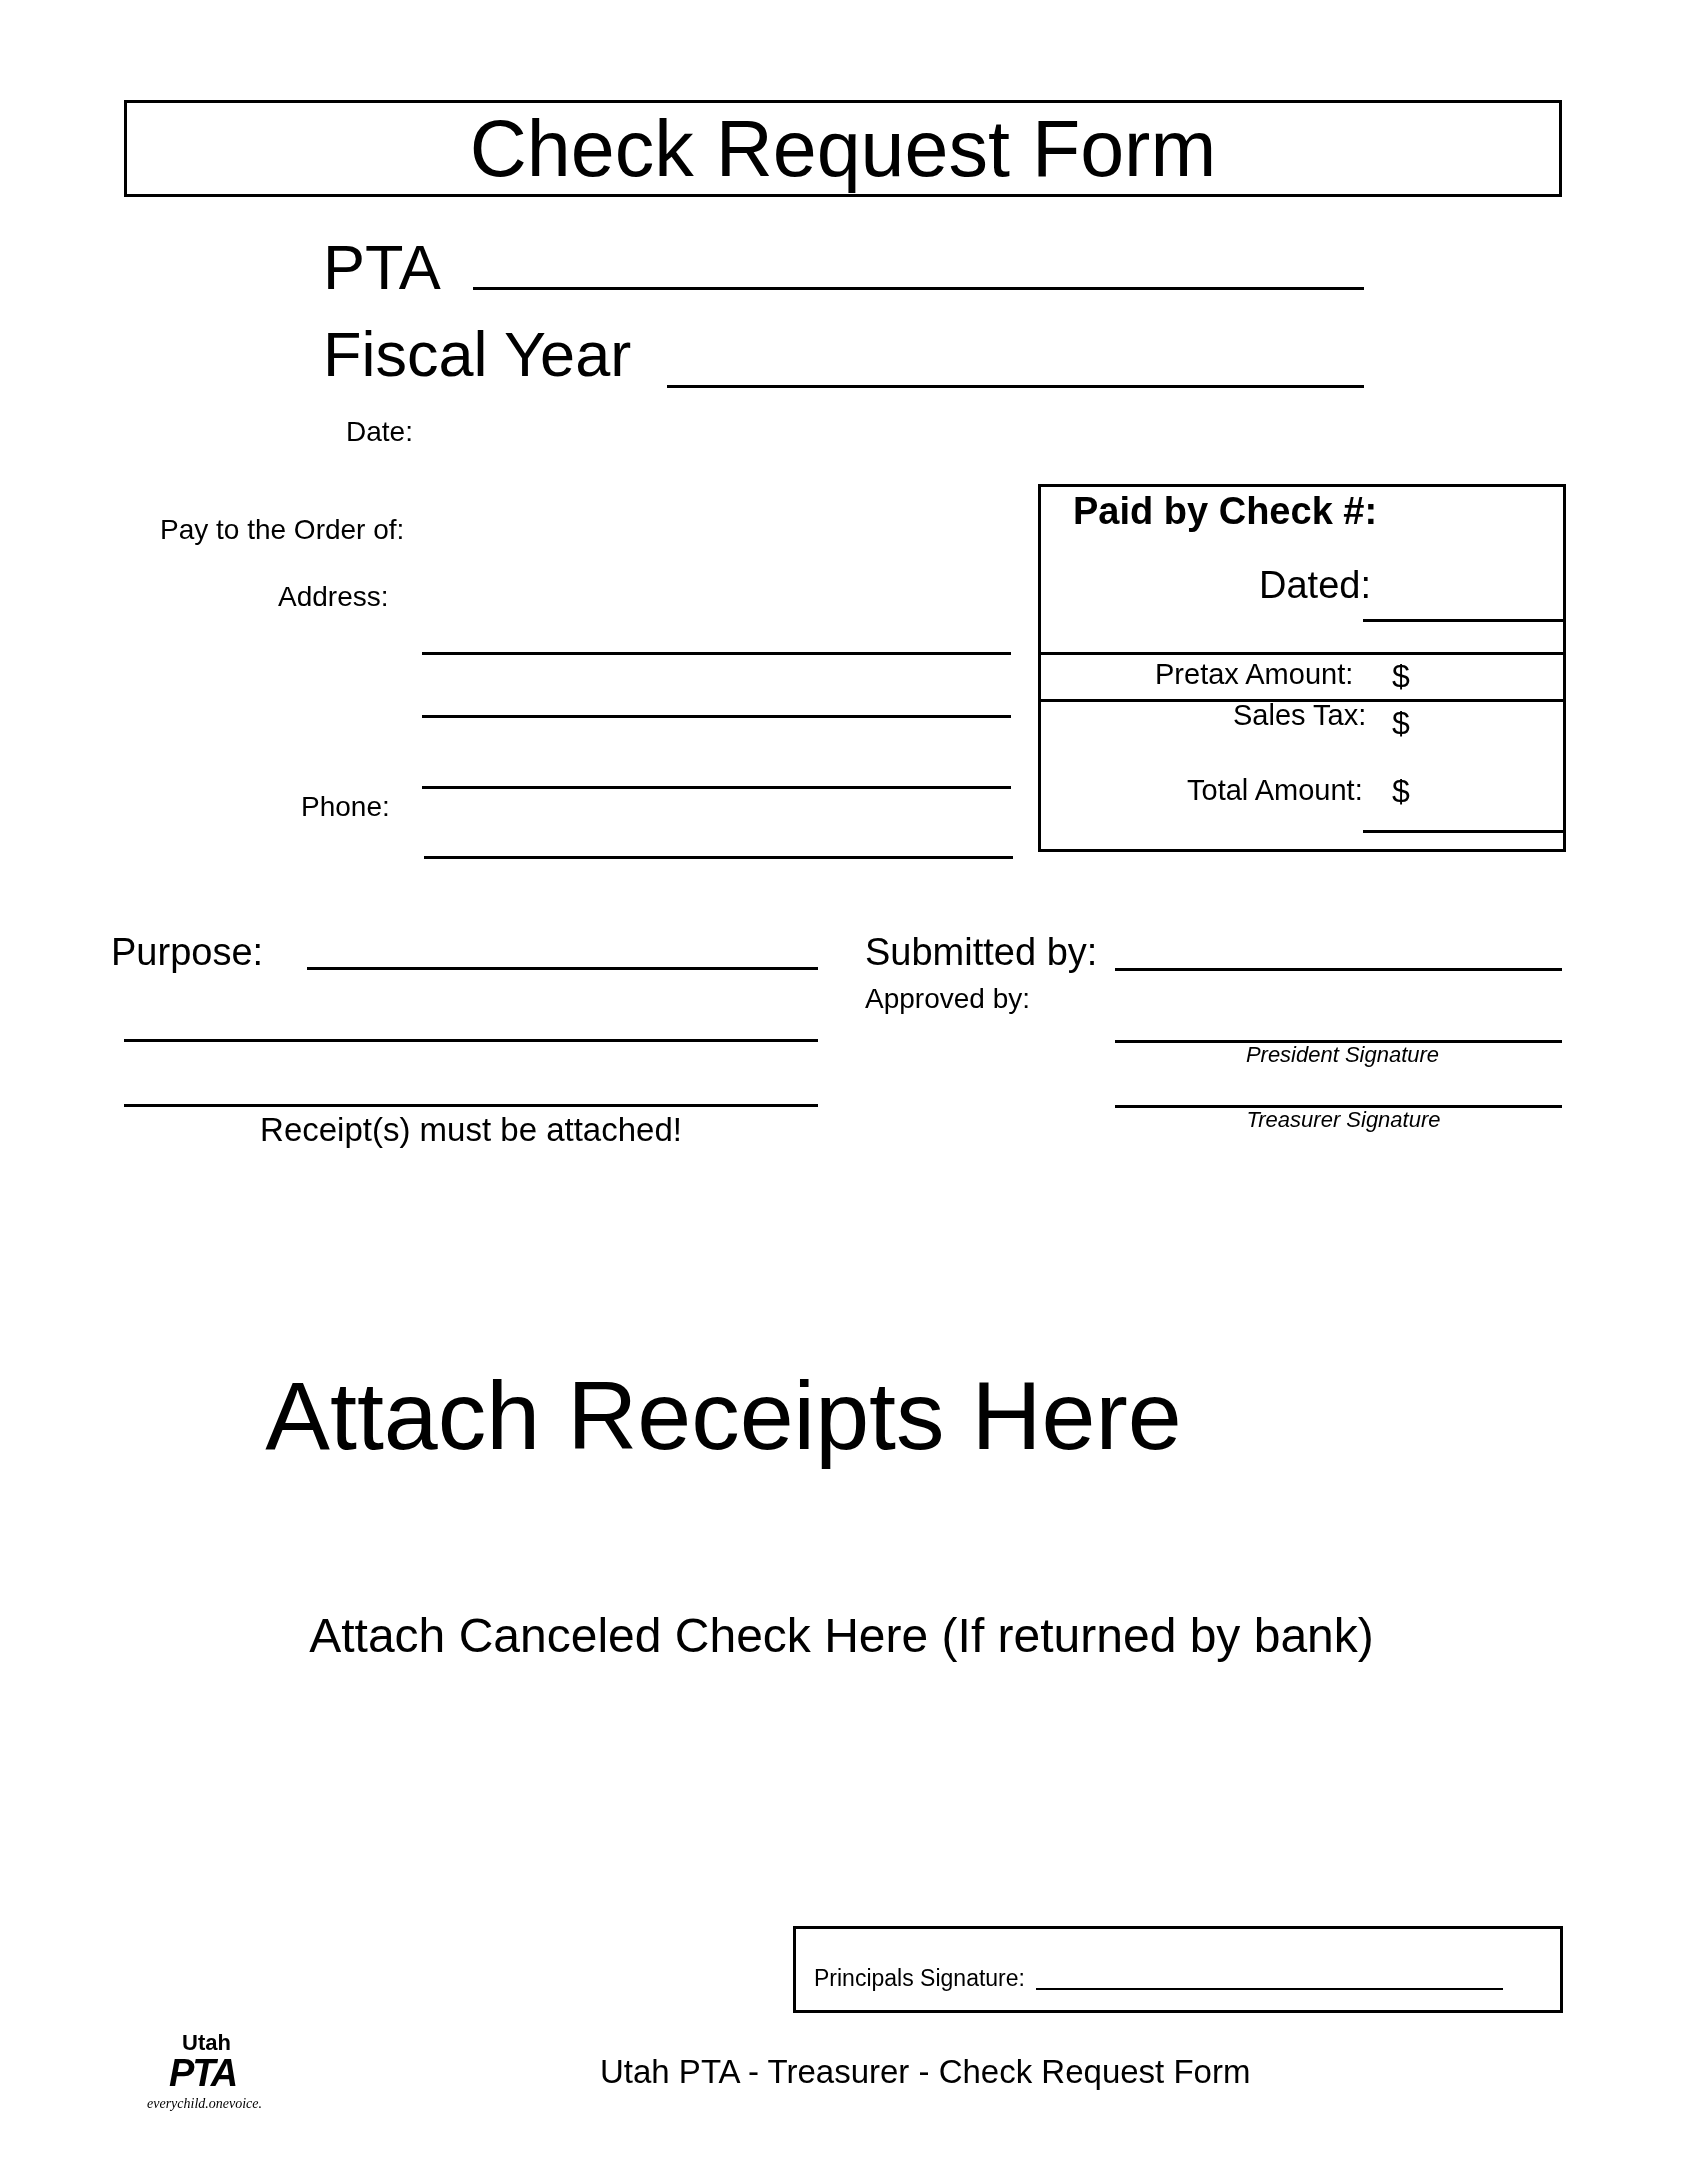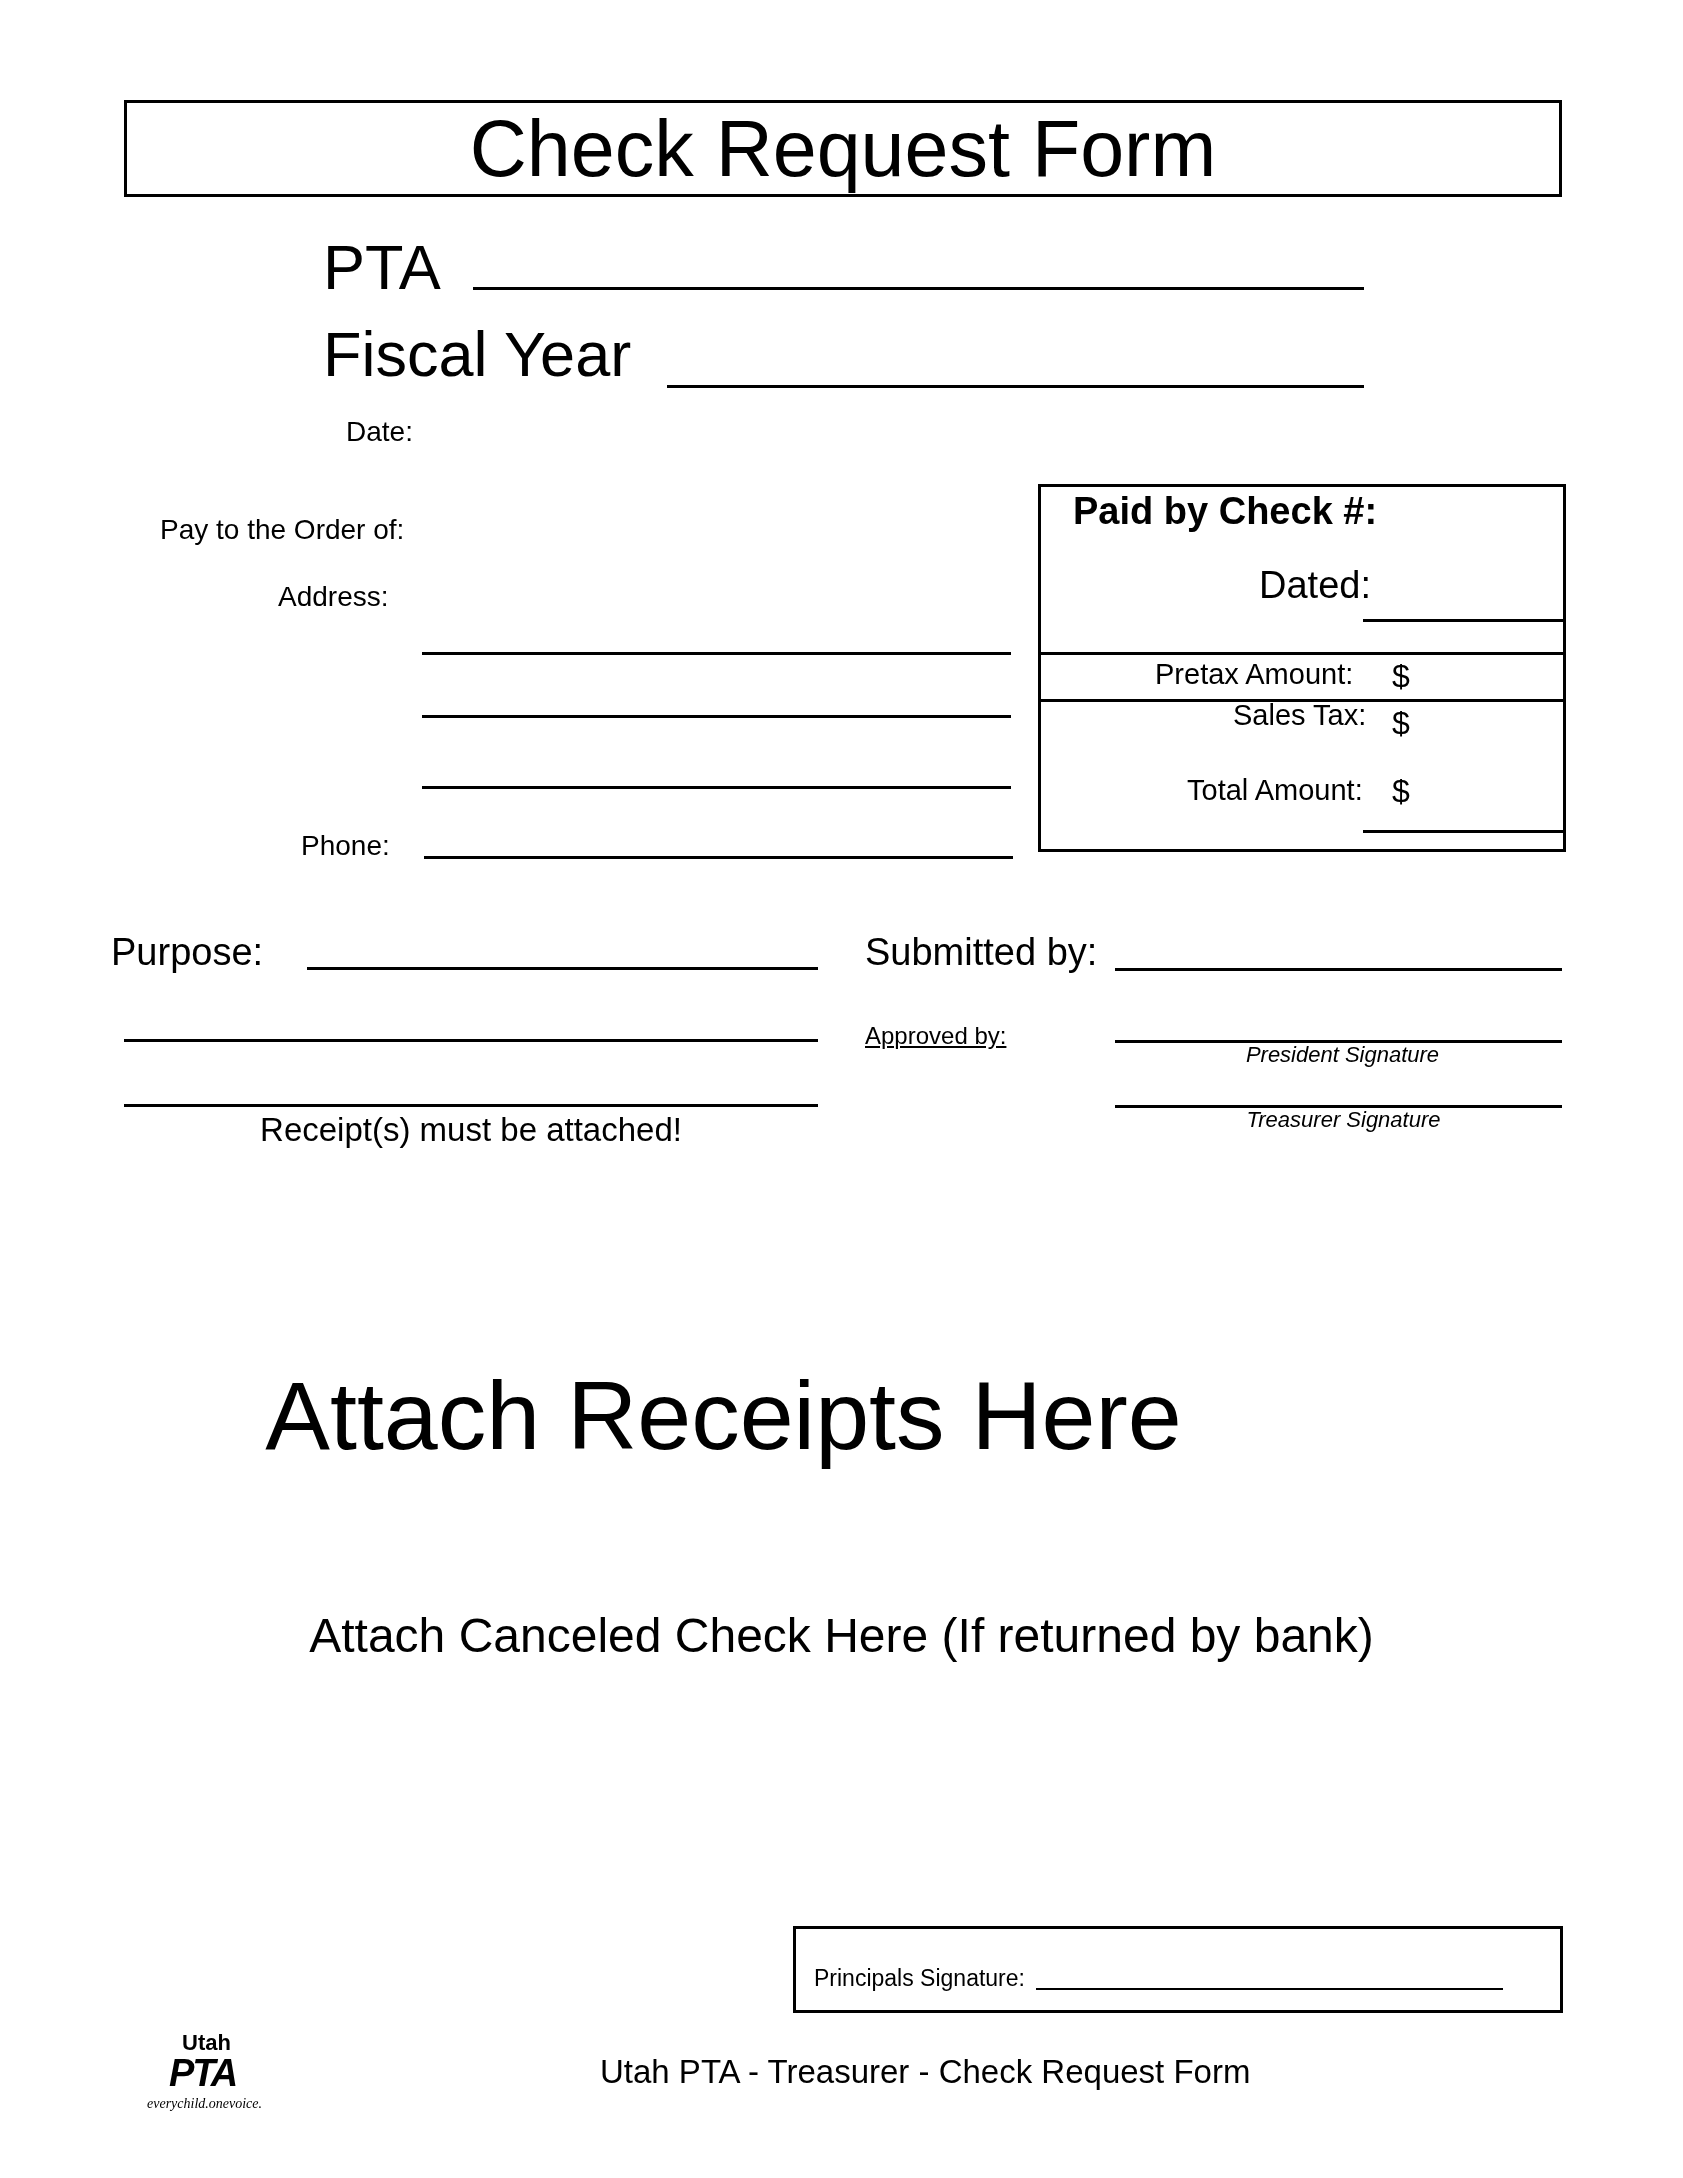--- a/index.html
+++ b/index.html
@@ -19,21 +19,21 @@
 <div class="line" style="left:473px;top:287px;width:891px;"></div>
 <div class="t" style="left:323px;top:323px;font-size:63px;">Fiscal Year</div>
 <div class="line" style="left:667px;top:385px;width:697px;"></div>
 <div class="t" style="left:346px;top:418px;font-size:28px;">Date:</div>
 
 <div class="t" style="left:160px;top:516px;font-size:28px;">Pay to the Order of:</div>
 <div class="t" style="left:278px;top:583px;font-size:28px;">Address:</div>
 <div class="line" style="left:422px;top:652px;width:589px;"></div>
 <div class="line" style="left:422px;top:715px;width:589px;"></div>
 <div class="line" style="left:422px;top:786px;width:589px;"></div>
-<div class="t" style="left:301px;top:793px;font-size:28px;margin-top:39px;">Phone:</div>
+<div class="t" style="left:301px;top:793px;font-size:28px;">Phone:</div>
 <div class="line" style="left:424px;top:856px;width:589px;"></div>
 
 <div class="box" style="left:1038px;top:484px;width:528px;height:368px;"></div>
 <div class="t" style="left:1073px;top:492px;font-size:38px;font-weight:bold;">Paid by Check #:</div>
 <div class="t" style="left:1259px;top:566px;font-size:38px;">Dated:</div>
 <div class="line" style="left:1363px;top:619px;width:202px;"></div>
 <div class="line" style="left:1038px;top:652px;width:528px;"></div>
 <div class="t" style="left:1155px;top:660px;font-size:29px;">Pretax Amount:</div>
 <div class="t" style="left:1392px;top:660px;font-size:32px;">$</div>
 <div class="abs" style="left:1416px;top:657px;width:144px;height:40px;"></div>
@@ -46,21 +46,21 @@
 <div class="line" style="left:1363px;top:830px;width:202px;"></div>
 
 <div class="t" style="left:111px;top:933px;font-size:38px;">Purpose:</div>
 <div class="line" style="left:307px;top:967px;width:511px;"></div>
 <div class="line" style="left:124px;top:1039px;width:694px;"></div>
 <div class="line" style="left:124px;top:1104px;width:694px;"></div>
 <div class="t" style="left:124px;width:694px;text-align:center;top:1113px;font-size:33px;">Receipt(s) must be attached!</div>
 
 <div class="t" style="left:865px;top:933px;font-size:38px;">Submitted by:</div>
 <div class="line" style="left:1115px;top:968px;width:447px;"></div>
-<div class="t" style="left:865px;top:1024px;font-size:24px;text-decoration:underline;">Approved by:</div>
+<div class="t" style="left:865px;top:985px;font-size:28px;">Approved by:</div>
 <div class="line" style="left:1115px;top:1040px;width:447px;"></div>
 <div class="t" style="left:1115px;width:455px;text-align:center;top:1044px;font-size:22px;font-style:italic;">President Signature</div>
 <div class="line" style="left:1115px;top:1105px;width:447px;"></div>
 <div class="t" style="left:1115px;width:457px;text-align:center;top:1109px;font-size:22px;font-style:italic;">Treasurer Signature</div>
 
 <div class="t" style="left:0;width:1447px;text-align:center;top:1367px;font-size:97px;">Attach Receipts Here</div>
 <div class="t" style="left:0;width:1683px;text-align:center;top:1612px;font-size:48px;">Attach Canceled Check Here (If returned by bank)</div>
 
 <div class="box" style="left:793px;top:1926px;width:770px;height:87px;"></div>
 <div class="t" style="left:814px;top:1967px;font-size:23px;">Principals Signature:</div>

